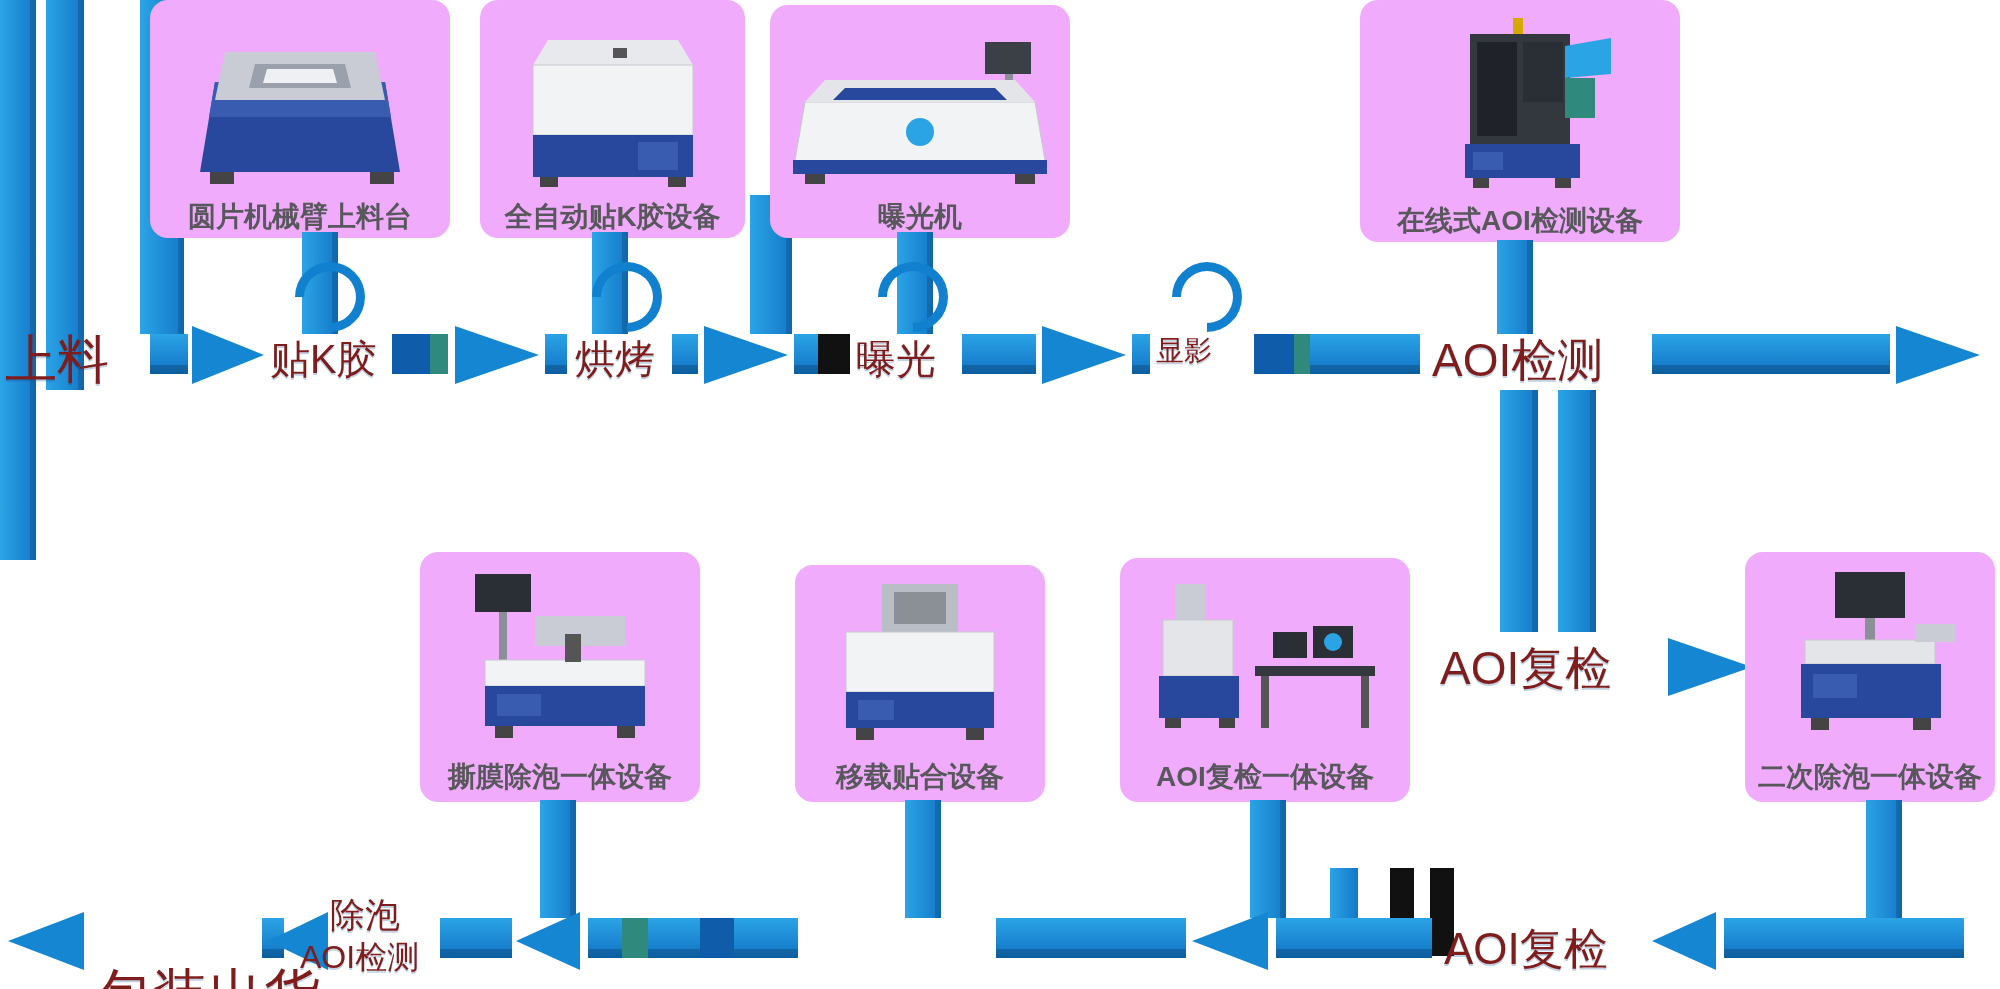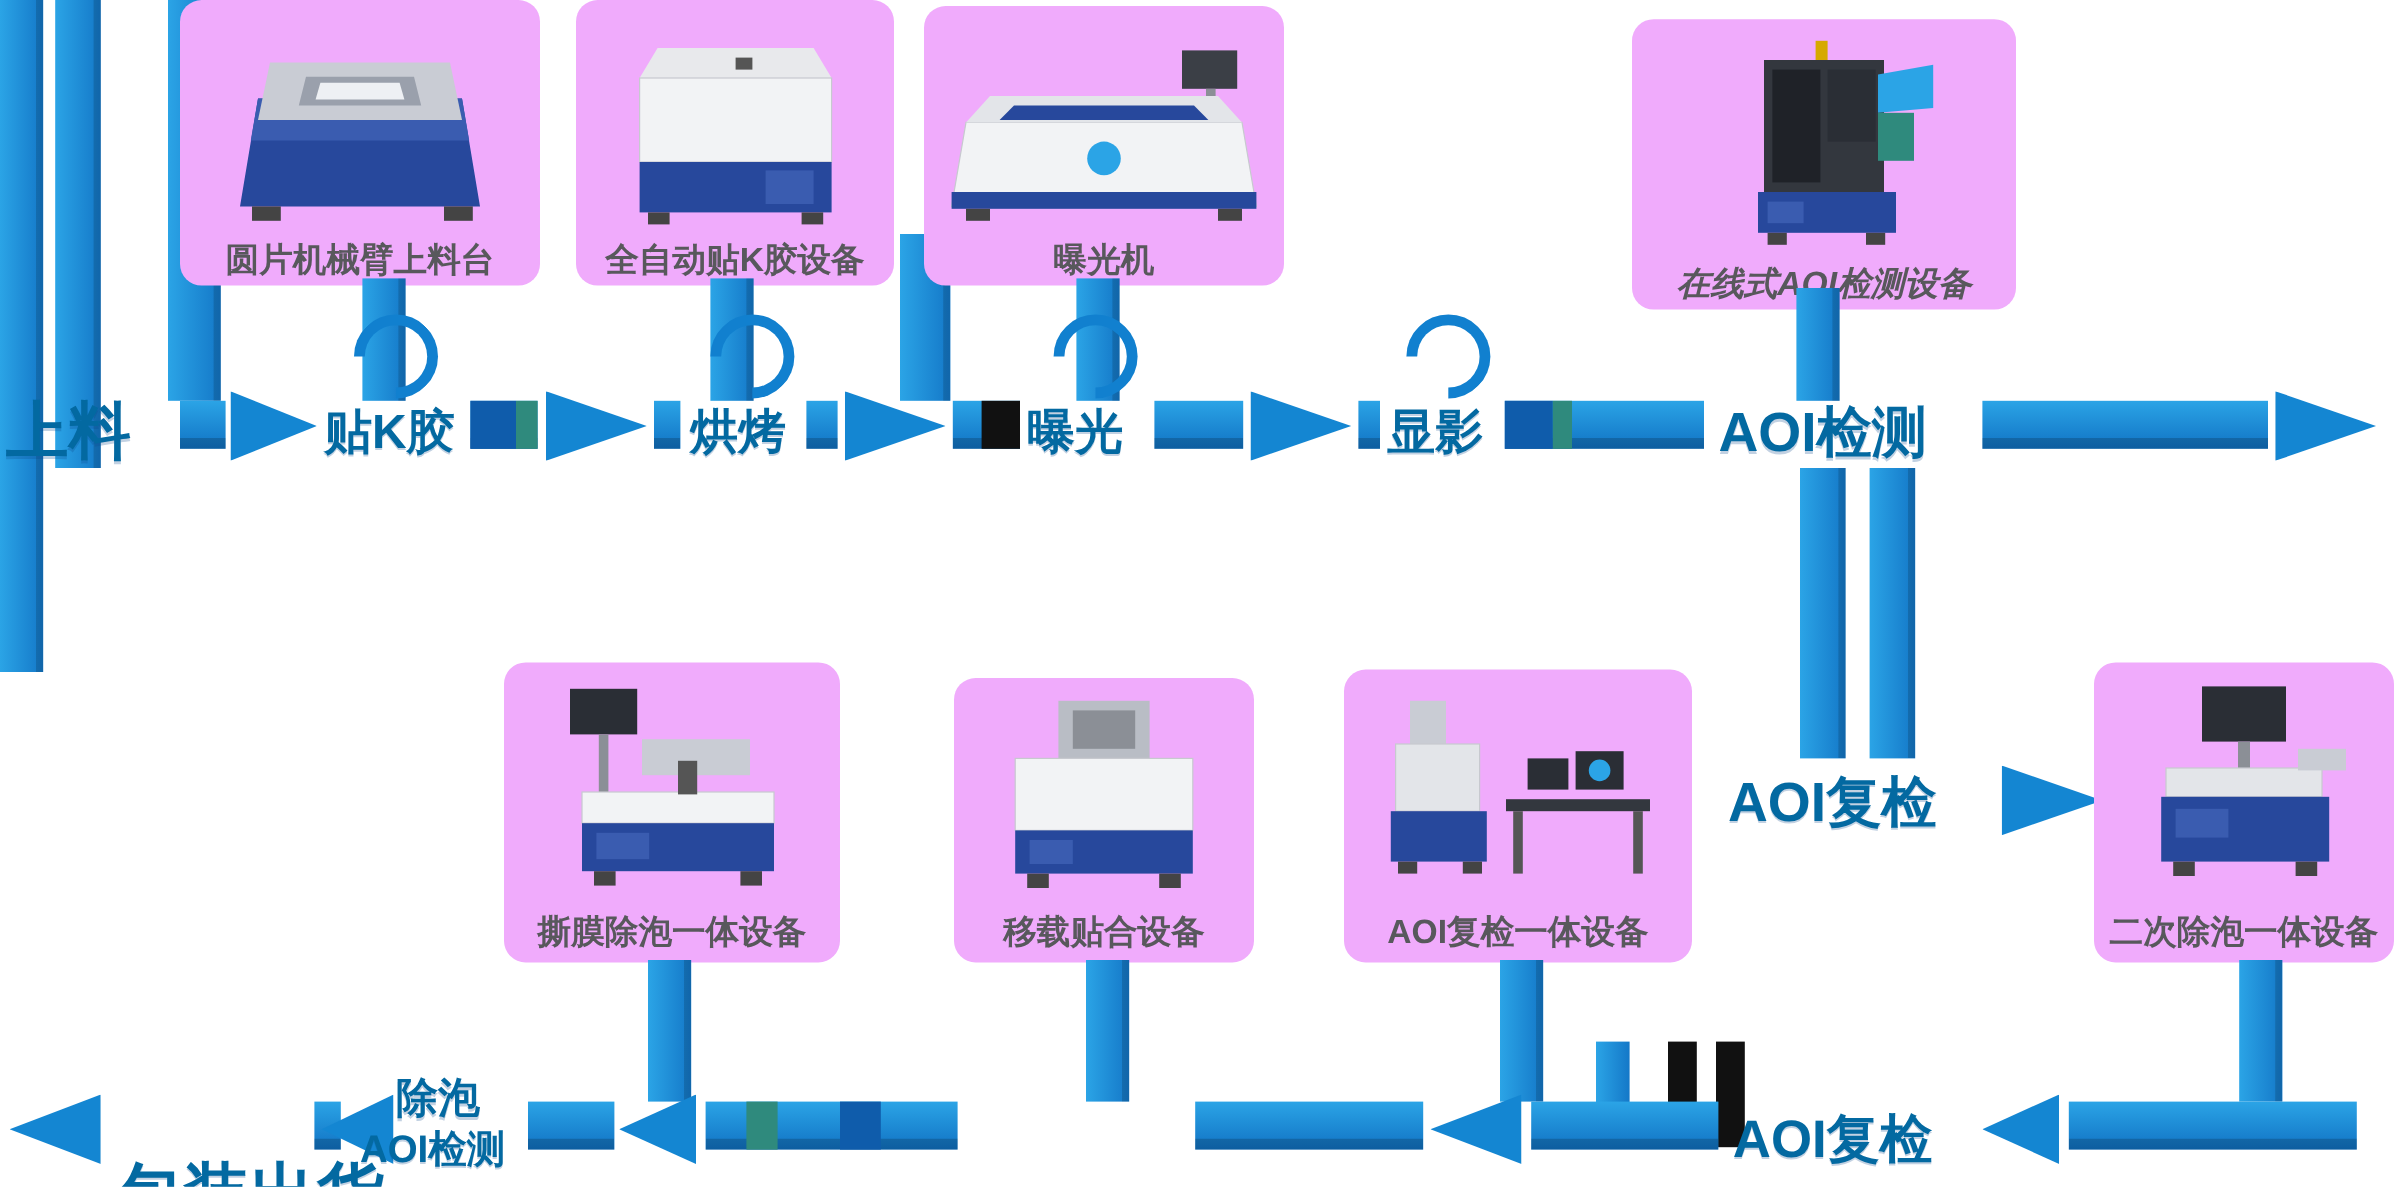--- a/index.html
+++ b/index.html
@@ -21,21 +21,21 @@
   .arrow-r{position:absolute;background:#1486d2;
            clip-path:polygon(0 0,100% 50%,0 100%);
            filter:drop-shadow(0 4px 0 rgba(0,0,0,.18));}
   .arrow-l{position:absolute;background:#1486d2;
            clip-path:polygon(100% 0,0 50%,100% 100%);
            filter:drop-shadow(0 4px 0 rgba(0,0,0,.18));}
   
   .ring{position:absolute;width:52px;height:52px;border:9px solid #1180cf;
         border-radius:50%;border-bottom-color:transparent;transform:rotate(45deg);}
   
-  .step{position:absolute;color:#0369a1;font-weight:bold;white-space:nowrap;
+  .step{position:absolute;color:#7f1d1d;font-weight:normal;white-space:nowrap;
         text-shadow:0 2px 0 rgba(10,70,140,.25);}
   
   .card{position:absolute;background:#f0abfc;border-radius:18px;text-align:center;}
   .imgbox{width:100%;display:flex;align-items:flex-end;justify-content:center;}
   .caption{color:#58585c;font-size:28px;font-weight:bold;white-space:nowrap;
            margin-top:6px;}
   svg{display:block;}
 </style>
 </head>
 <body>
@@ -88,21 +88,21 @@
         <polygon points="60,56 210,56 222,68 48,68" fill="#27489c"></polygon>
         <rect x="8" y="128" width="254" height="14" fill="#27489c"></rect>
         <rect x="20" y="142" width="20" height="10" fill="#444"></rect>
         <rect x="230" y="142" width="20" height="10" fill="#444"></rect>
         <circle cx="135" cy="100" r="14" fill="#2ba4e6"></circle>
       </svg>
     </div>
     <div class="caption">曝光机</div>
   </div>
 
-  <div class="card" style="left:1360px;top:16px;width:320px;height:242px;font-style:italic;">
+  <div class="card" style="left:1360px;top:0;width:320px;height:242px;">
     <div class="imgbox" style="height:196px;">
       <svg width="210" height="180" viewBox="0 0 210 180">
         <rect x="98" y="2" width="10" height="16" fill="#d6a900"></rect>
         <rect x="55" y="18" width="100" height="110" fill="#33373e"></rect>
         <rect x="62" y="26" width="40" height="94" fill="#1f2228"></rect>
         <rect x="108" y="26" width="40" height="60" fill="#2a2e35"></rect>
         <polygon points="150,30 196,22 196,58 150,62" fill="#2ba4e6"></polygon>
         <rect x="150" y="62" width="30" height="40" fill="#2f8a7d"></rect>
         <rect x="50" y="128" width="115" height="34" fill="#27489c"></rect>
         <rect x="58" y="136" width="30" height="18" fill="#3a5cb0"></rect>
@@ -134,21 +134,21 @@
   <div class="hbar" style="left:545px;top:334px;width:22px;"></div>
   <div class="step" style="left:575px;top:332px;font-size:40px;">烘烤</div>
   <div class="hbar" style="left:672px;top:334px;width:26px;"></div>
   <div class="arrow-r" style="left:704px;top:326px;width:84px;height:58px;"></div>
   <div class="hbar" style="left:794px;top:334px;width:56px;"></div>
   <div class="seg black" style="left:818px;top:334px;width:32px;"></div>
   <div class="step" style="left:856px;top:332px;font-size:40px;">曝光</div>
   <div class="hbar" style="left:962px;top:334px;width:74px;"></div>
   <div class="arrow-r" style="left:1042px;top:326px;width:84px;height:58px;"></div>
   <div class="hbar" style="left:1132px;top:334px;width:18px;"></div>
-  <div class="step" style="left:1156px;top:332px;font-size:40px;">显影</div>
+  <div class="step" style="left:1156px;top:332px;font-size:28px;">显影</div>
   <div class="hbar" style="left:1254px;top:334px;width:166px;"></div>
   <div class="seg navy" style="left:1254px;top:334px;width:40px;"></div>
   <div class="seg teal" style="left:1294px;top:334px;width:16px;"></div>
   <div class="step" style="left:1432px;top:330px;font-size:46px;">AOI检测</div>
   <div class="hbar" style="left:1652px;top:334px;width:238px;"></div>
   <div class="arrow-r" style="left:1896px;top:326px;width:84px;height:58px;"></div>
 
   <div class="pipe" style="left:1500px;top:390px;width:38px;height:242px;"></div>
   <div class="pipe" style="left:1558px;top:390px;width:38px;height:242px;"></div>
   <div class="step" style="left:1440px;top:638px;font-size:46px;">AOI复检</div>

